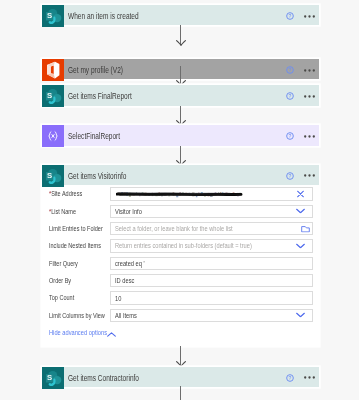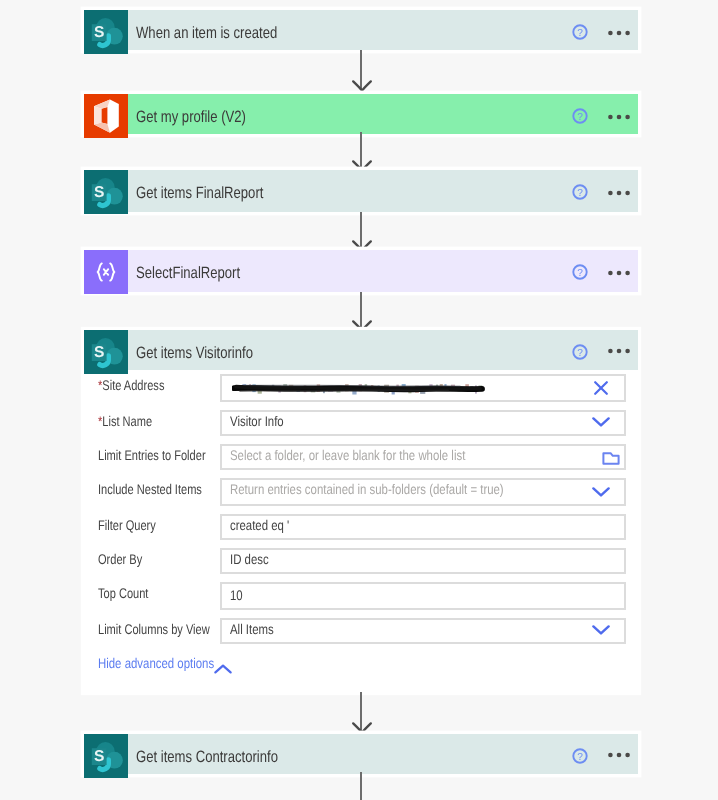--- a/index.html
+++ b/index.html
@@ -82,21 +82,21 @@
     </span>
   </div>
 
   <div class="conn" style="top:25.40px;height:19.90px"></div>
   <div class="conn-head" style="top:39.70px">
     <svg viewBox="0 0 10 6" width="10" height="6">
       <path d="M0.6 0.7 Q4.2 4.2 5.0 5.3 Q5.8 4.2 9.4 0.7" fill="none" stroke="#4a4a4a" stroke-width="1.15" stroke-linecap="round"></path>
     </svg>
   </div>
 
-  <div class="card" style="top:47px;background:#86efac">
+  <div class="card" style="top:59px;background:#a3a3a3">
     <span class="card-icon">
       <svg viewBox="0 0 22 22" width="22" height="22">
           <rect width="22" height="22" fill="#e73c00"></rect>
         <path d="M13.0 2.8 L17.4 5.0 L17.4 16.2 L13.0 19.4 L5.0 15.2 L5.0 6.1 Z" fill="#ffffff"></path>
         <path d="M8.7 7.4 L11.7 6.5 L11.7 15.0 L8.7 14.2 Z" fill="#e73c00"></path>
         <path d="M5.0 6.1 L13.0 2.8 L11.7 6.5 L8.7 7.4 Z" fill="#f8d2c4"></path>
         <path d="M5.0 15.2 L8.7 14.2 L11.7 15.0 L13.0 19.4 Z" fill="#f6c2ae"></path>
         <path d="M5.0 6.1 L8.7 7.4 L8.7 14.2 L5.0 15.2 Z" fill="#fbe3da"></path>
       </svg>
     </span>

